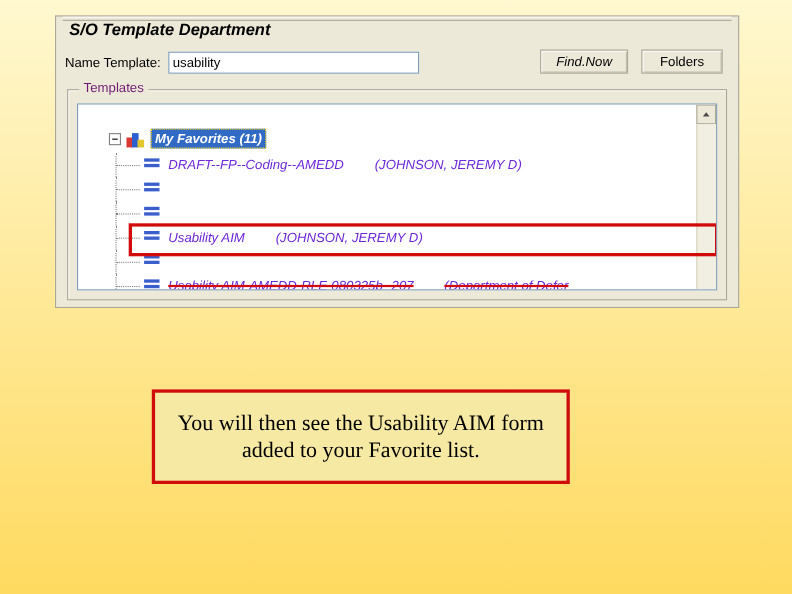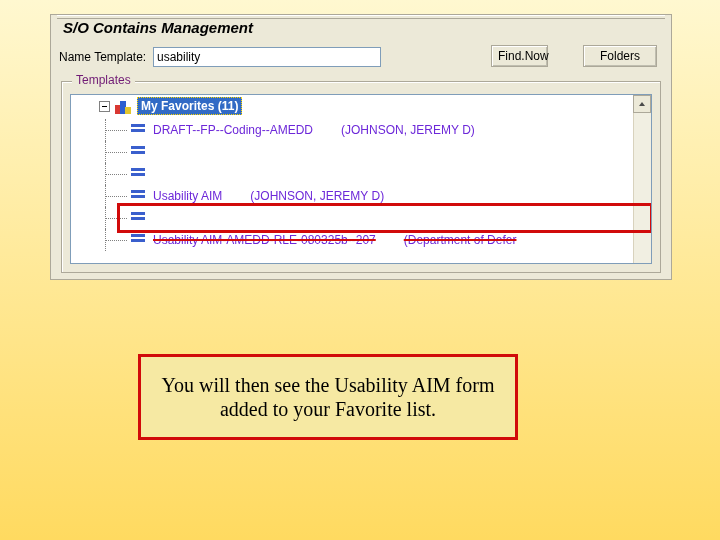--- a/index.html
+++ b/index.html
@@ -53,21 +53,21 @@
   }
   .btn{
     position:absolute; top:0;
     height:22px;
     background:#ece9d8;
     border:1px solid #aca899;
     box-shadow:inset 1px 1px 0 #fff, inset -1px -1px 0 #c0beb0;
     font:12px Tahoma,Arial,sans-serif;
     cursor:pointer;
   }
-  .btn.find{ left:432px; width:57px; }
+  .btn.find{ left:432px; width:80px;font-style:italic; }
   .btn.fold{ left:524px; width:74px; }
   
   .grp{
     position:absolute;
     left:10px; top:66px; right:10px; bottom:6px;
     border:1px solid #aca899;
     box-shadow:inset 1px 1px 0 #fff;
   }
   .grp-legend{
     position:absolute;
@@ -94,21 +94,22 @@
   }
   .scroll-track{
     position:absolute;
     right:0; top:18px; bottom:0; width:18px;
     background:#f1efe2;
     border-left:1px solid #d8d2bd;
     box-sizing:border-box;
   }
   .tree{
     position:absolute; left:0; top:0; right:18px; bottom:0;
-    padding-top:0;
+    padding-top:20px;
+    font-style:italic;
   }
   .row{
     height:22px; line-height:22px;
     white-space:nowrap;
     position:relative;
   }
   .twig{
     position:absolute; left:34px; top:0; bottom:0; width:1px;
     border-left:1px dotted #808080;
   }
@@ -178,21 +179,21 @@
     font-size:20px;
     line-height:1.2;
     color:#000;
   }
 </style>
 </head>
 <body>
 
 <div class="win">
   <div class="hr"></div>
-  <div class="titlebar">S/O Contains Management</div>
+  <div class="titlebar">S/O Template Department</div>
 
   <div class="row-filter">
     <span class="lbl">Name Template:</span>
     <input class="inp" value="usability" style="">
     <button class="btn find">Find.Now</button>
     <button class="btn fold">Folders</button>
   </div>
 
   <div class="grp">
     <span class="grp-legend">Templates</span>

